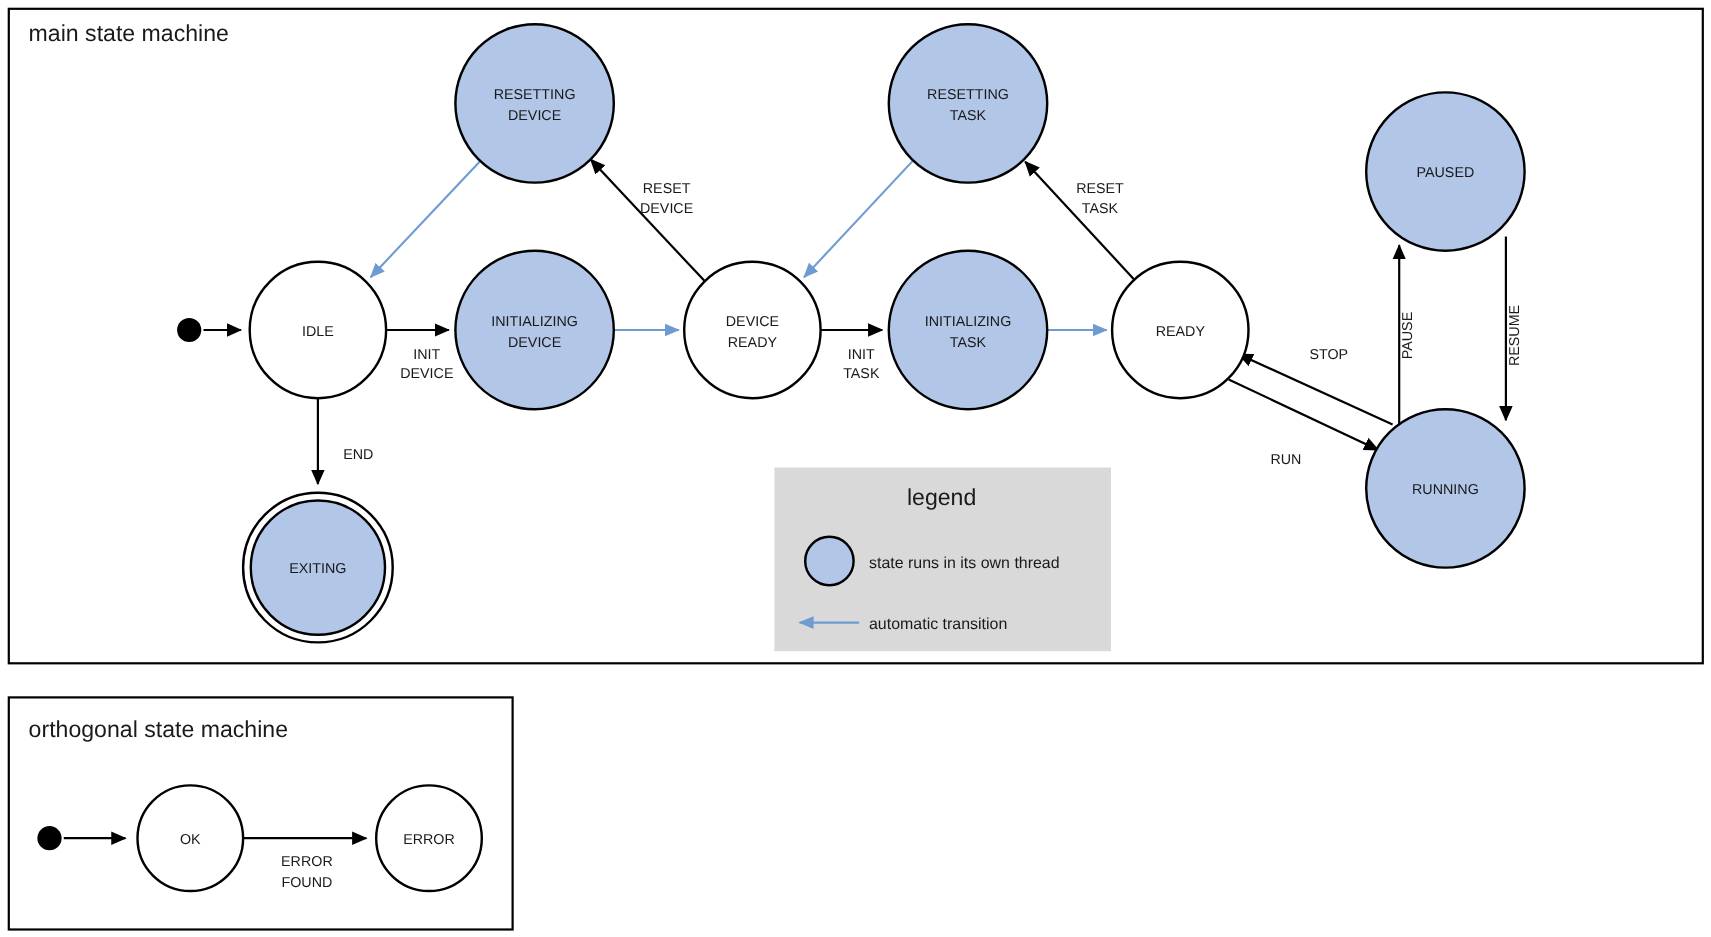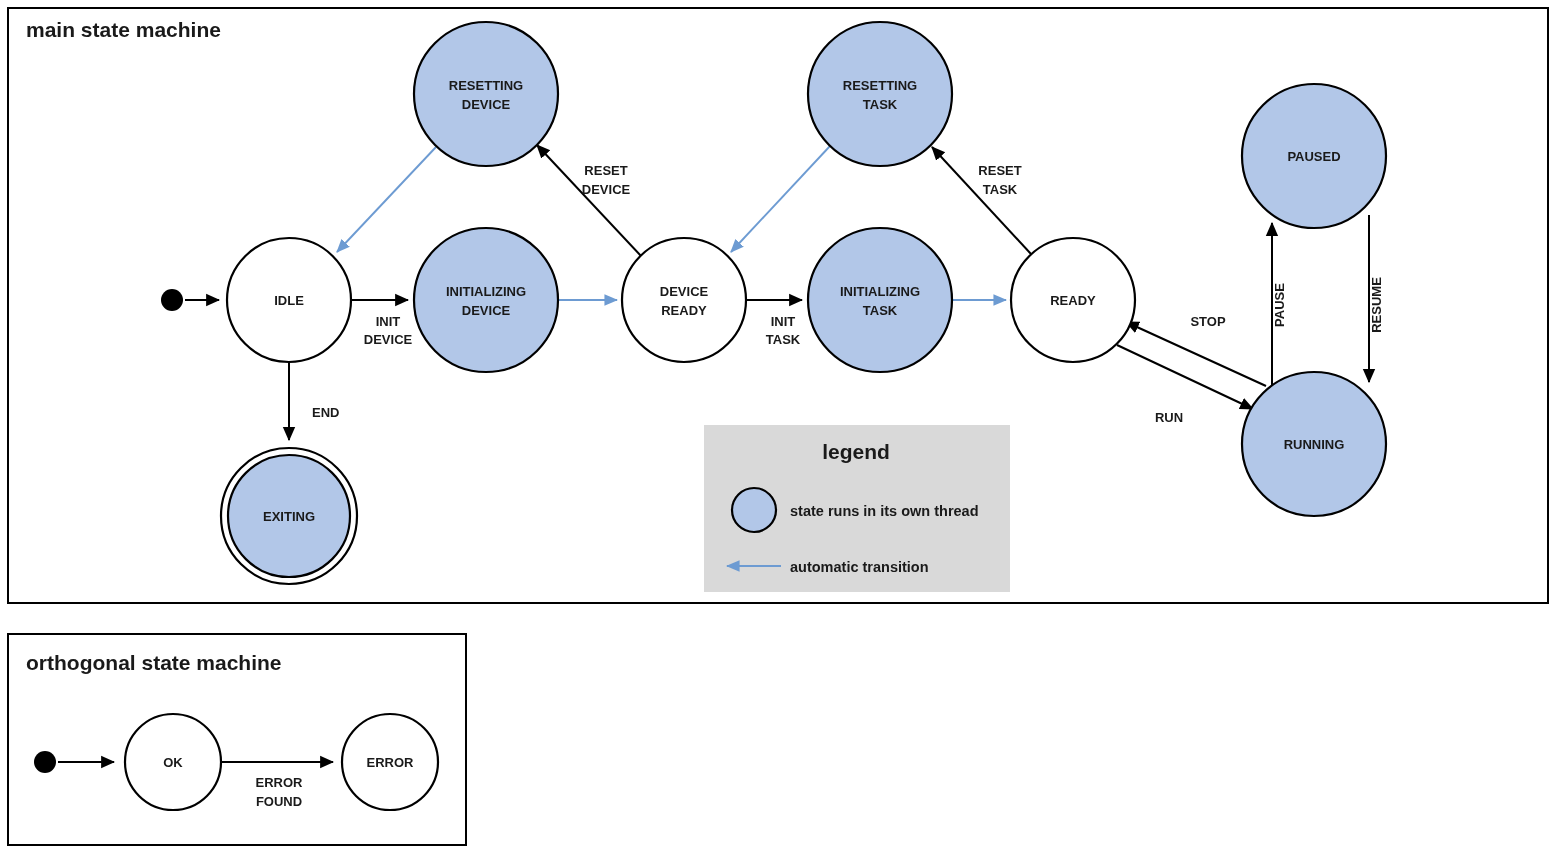--- a/index.html
+++ b/index.html
@@ -11,21 +11,20 @@
   body {
     width: 1555px;
     height: 852px;
     font-family: "Liberation Sans", sans-serif;
     overflow: hidden;
   }
   #canvas {
     position: relative;
     width: 1446px;
     height: 852px;
-    font-weight: bold;
   }
   svg#diagram {
     position: absolute;
     top: 0;
     left: 0;
     width: 1555px;
     height: 852px;
   }
   .frame-rect {
     fill: #ffffff;

